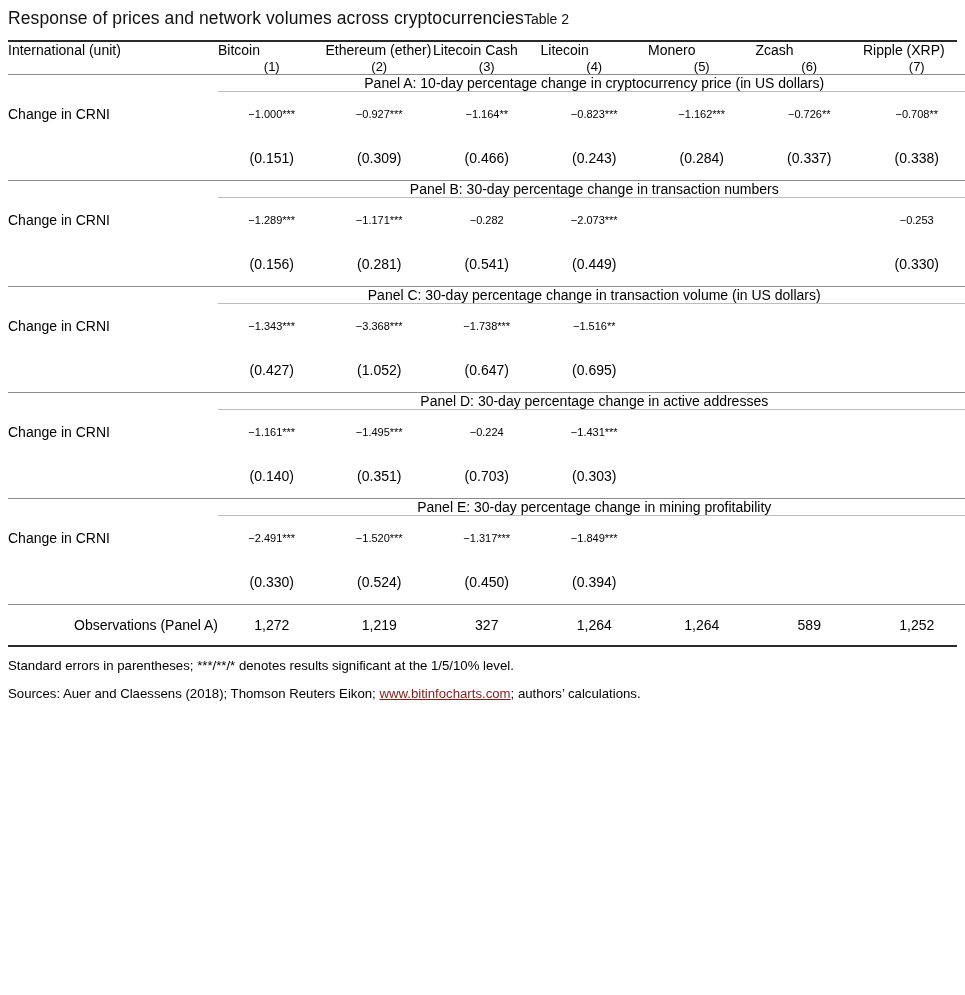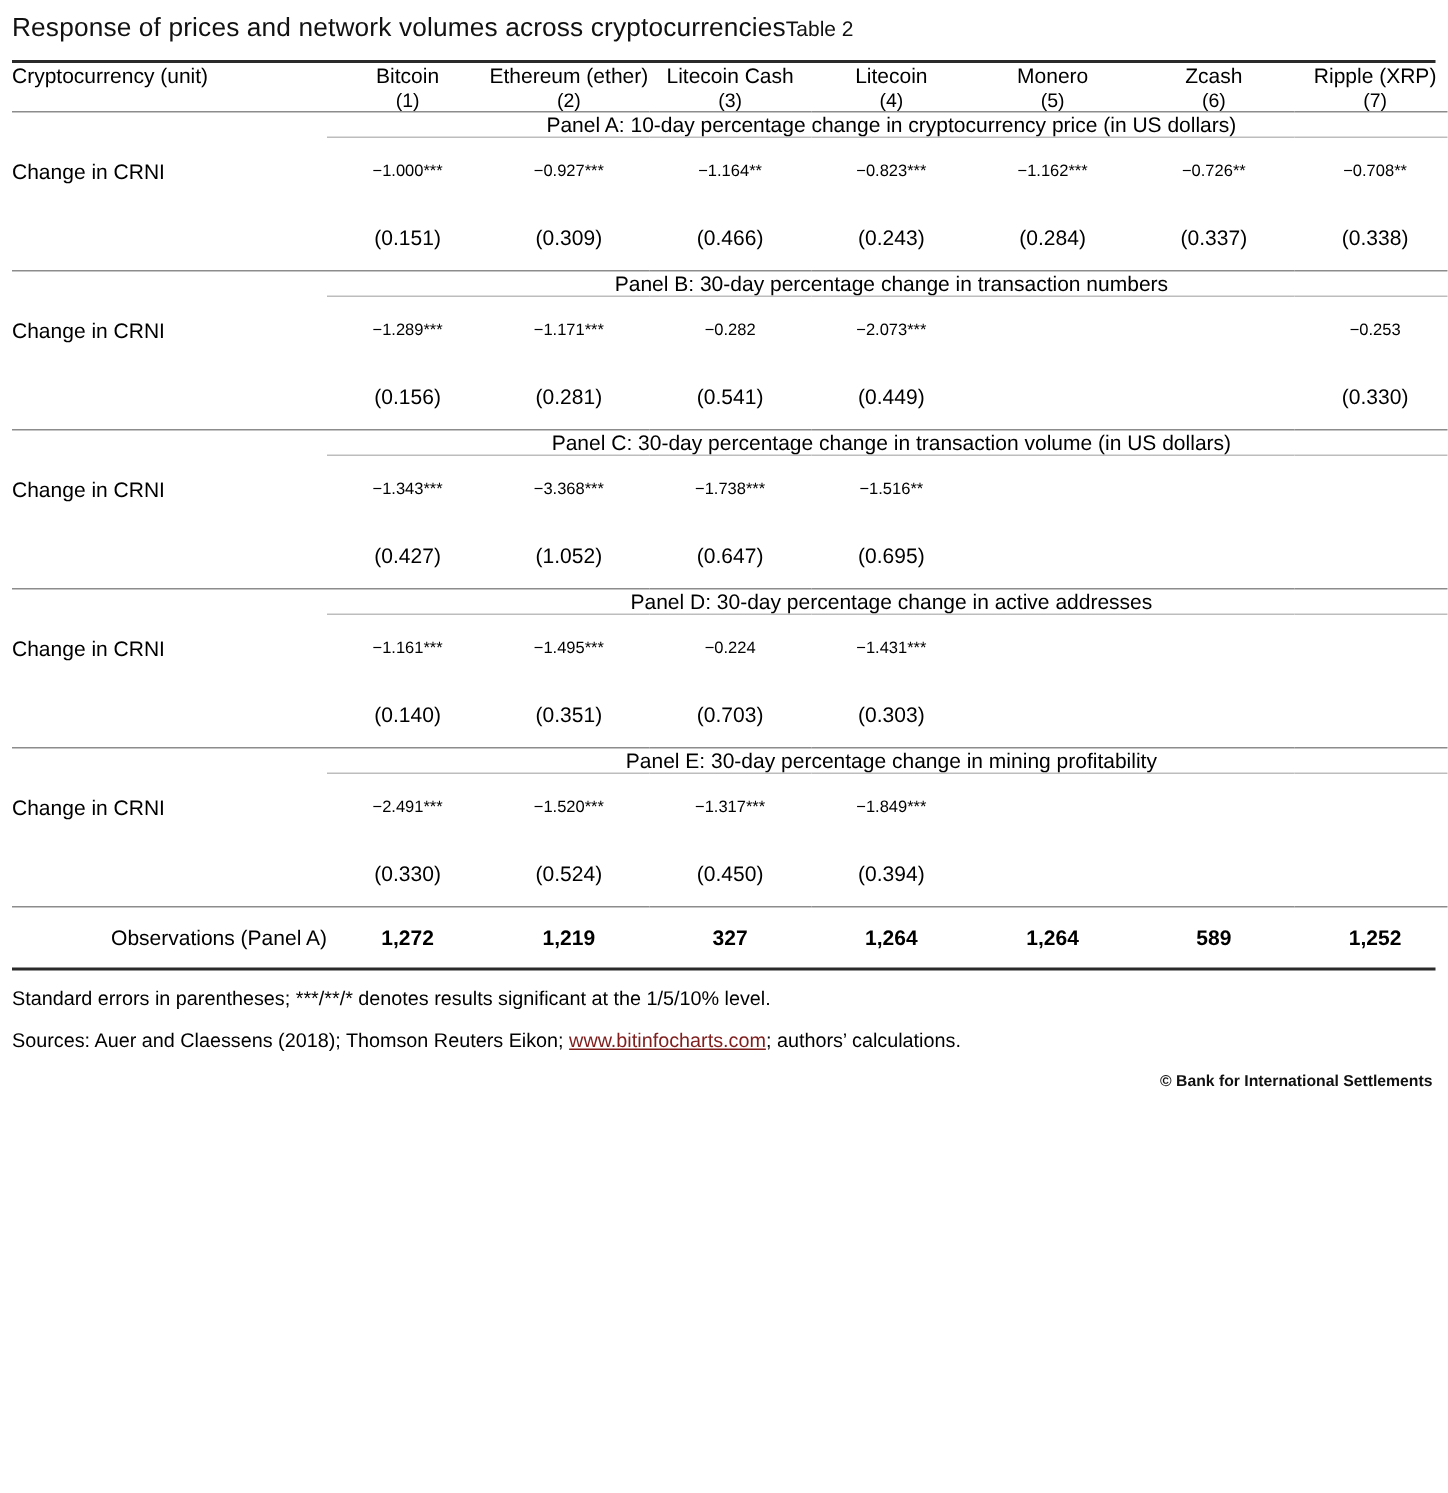--- a/index.html
+++ b/index.html
@@ -51,21 +51,20 @@
   }
   table.tbl td, table.tbl th {
     padding: 0;
     vertical-align: middle;
   }
 
   col.c-label { width: 210px; }
   col.c-num   { width: 107.5px; }
 
   .hdr-cell {
-    text-align: center;
     font-weight: 400;
     font-size: 14px;
     line-height: 1.2;
     padding: 9px 2px 4px 2px;
     vertical-align: bottom;
   }
   .hdr-label {
     text-align: left;
     font-weight: 400;
     font-size: 14px;
@@ -97,21 +96,20 @@
   }
   .se-cell {
     text-align: center;
     font-size: 14px;
     height: 44px;
   }
   .obs-cell {
     text-align: center;
     font-size: 14px;
     height: 40px;
-    font-weight: bold;
   }
   .obs-label {
     text-align: right;
     font-size: 14px;
     height: 40px;
     white-space: nowrap;
   }
 
   
   tr.sep-thin > td { border-top: 1px solid #8c8c8c; height: 0; padding: 0; }
@@ -157,21 +155,21 @@
         <col class="c-num">
         <col class="c-num">
         <col class="c-num">
         <col class="c-num">
         <col class="c-num">
         <col class="c-num">
     </colgroup>
 
     <tbody>
         <tr>
-      <td class="hdr-label">Cryptocurrency (unit)</td>
+      <td class="hdr-label">International (unit)</td>
       <td class="hdr-cell">Bitcoin</td>
       <td class="hdr-cell">Ethereum (ether)</td>
       <td class="hdr-cell">Litecoin Cash</td>
       <td class="hdr-cell">Litecoin</td>
       <td class="hdr-cell">Monero</td>
       <td class="hdr-cell">Zcash</td>
       <td class="hdr-cell">Ripple (XRP)</td>
     </tr>
 
     <tr>
@@ -364,15 +362,14 @@
 
   <div class="rule-thick"></div>
 
   <div class="footnotes">
     <div class="footnote">Standard errors in parentheses; ***/**/* denotes results significant at the 1/5/10% level.</div>
     <div class="footnote">
       <span>Sources: Auer and Claessens (2018); Thomson Reuters Eikon; </span><span class="link">www.bitinfocharts.com</span><span>; authors’ calculations.</span>
     </div>
   </div>
 
-  <div class="copyright">© Bank for International Settlements</div>
 
 </div>
 
 </body></html>

